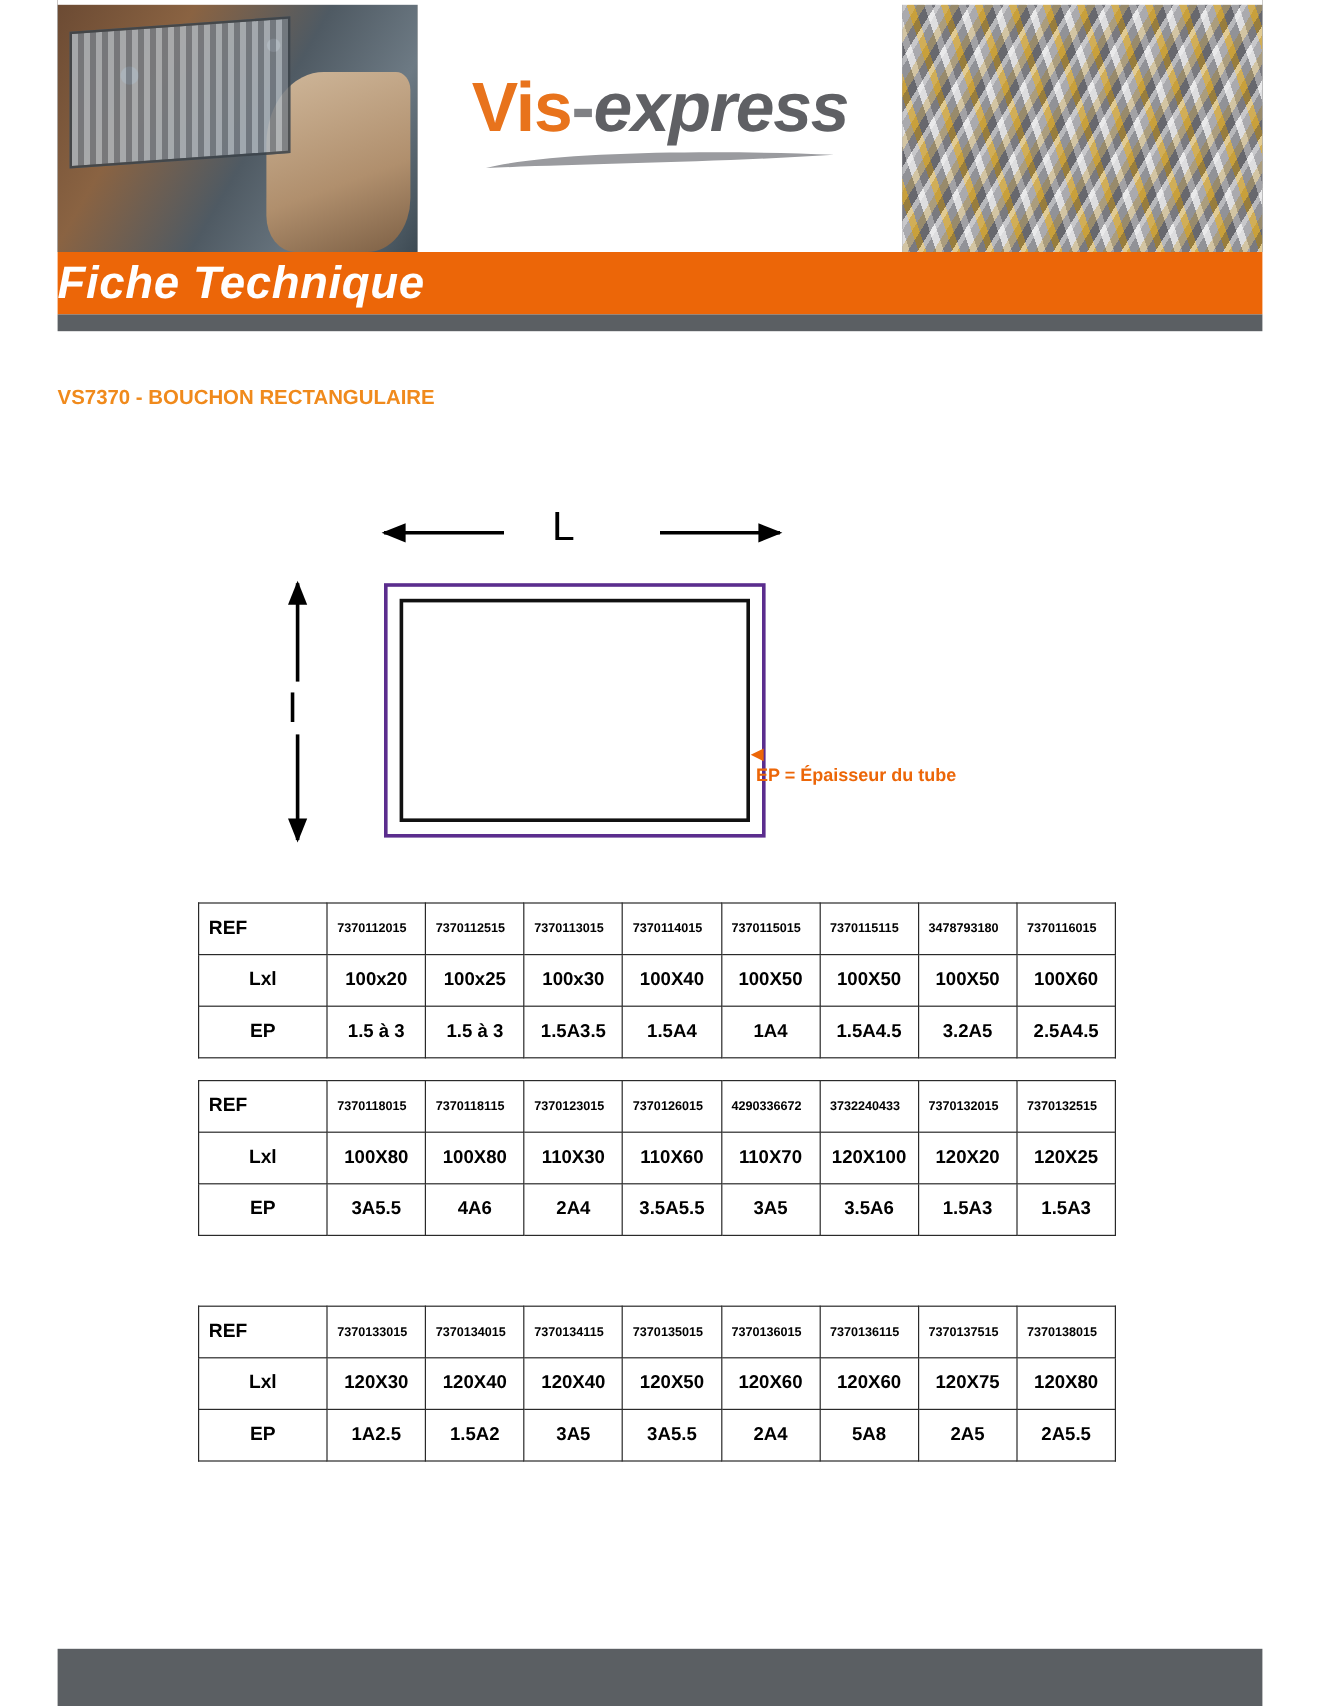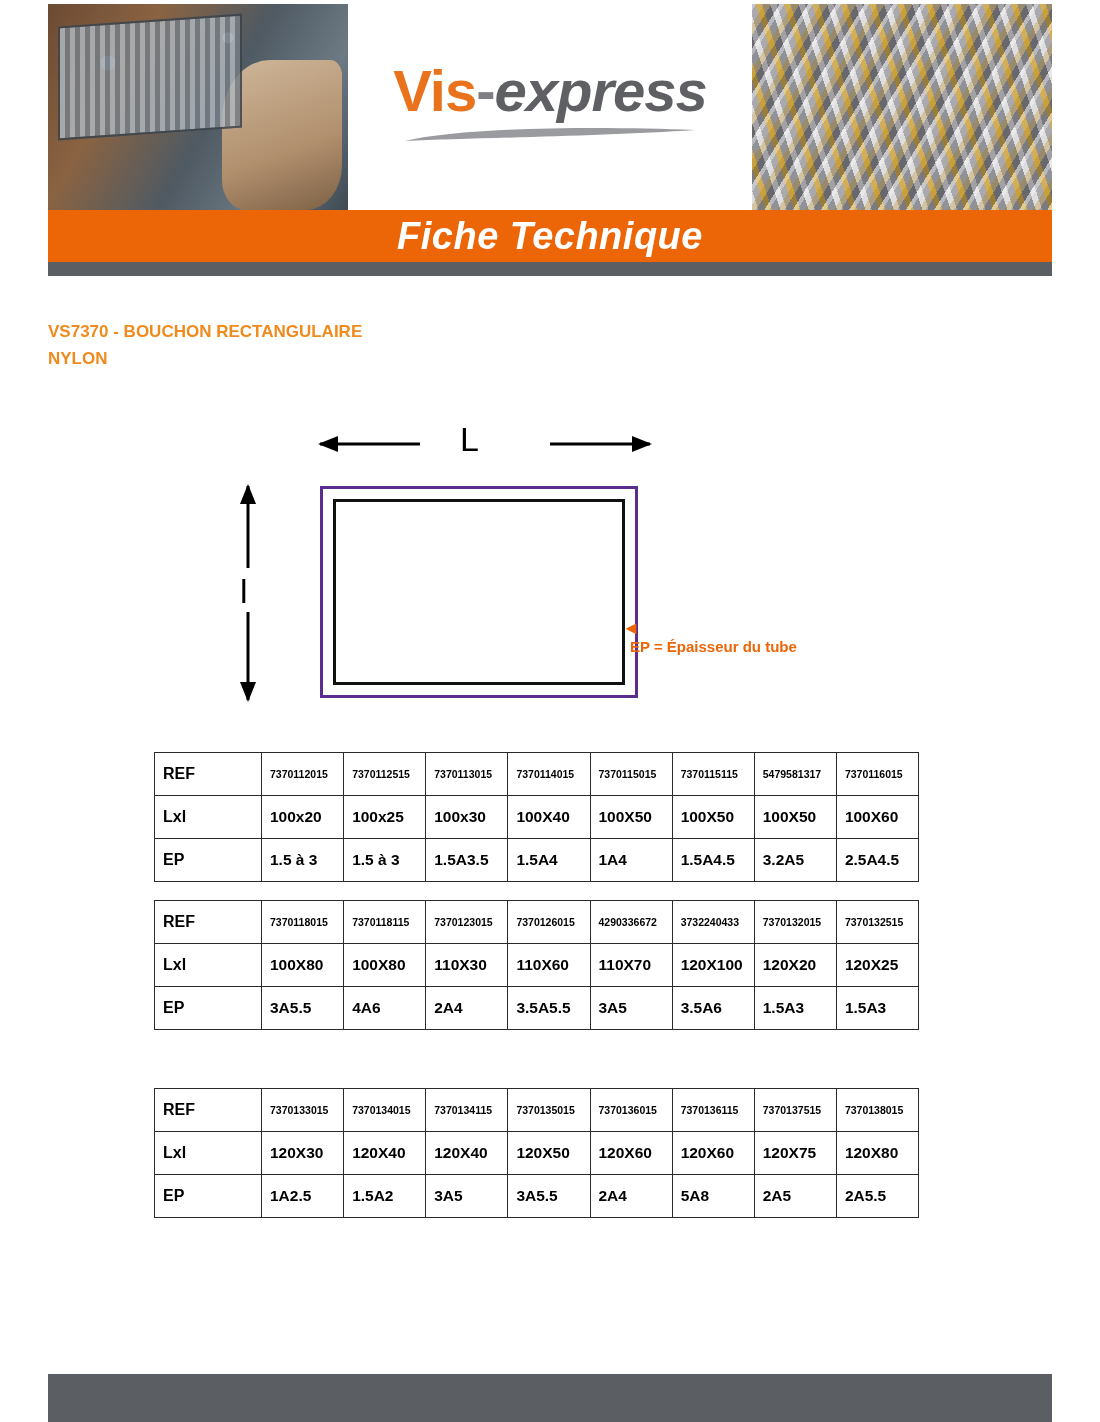--- a/index.html
+++ b/index.html
@@ -110,21 +110,20 @@
     margin-top: 4px;
     height: 22px;
   }
   .header-orangeband {
     position: absolute;
     left: 48px; top: 210px;
     width: 1004px; height: 52px;
     background: #ec6608;
     display: flex;
     align-items: center;
-    justify-content: center;
   }
   .header-orangeband .fiche {
     color: #ffffff;
     font-size: 38px;
     font-weight: bold;
     font-style: italic;
     letter-spacing: .5px;
   }
   .header-graybar {
     position: absolute;
@@ -202,21 +201,21 @@
     position: absolute;
     left: 432px; top: 218px;
     color: #ec6608;
     font-size: 18px;
     font-weight: bold;
   }
 
   
   .table-wrap {
     position: absolute;
-    left: 154px;
+    left: 165px;
     width: 791px;
   }
   table.spec {
     border-collapse: collapse;
     width: 765px;
     table-layout: fixed;
   }
   table.spec td {
     border: 1px solid #2a2a2a;
     padding: 8px 8px;
@@ -229,20 +228,21 @@
     width: 90px;
   }
   table.spec td.ref-cell {
     font-size: 10.5px;
     font-weight: bold;
     letter-spacing: 0;
   }
   table.spec tr.row-lxl td,
   table.spec tr.row-ep td {
     font-size: 15.5px;
+    text-align: center;
   }
   table.spec tr.row-ref td.head-cell,
   table.spec tr.row-lxl td.head-cell,
   table.spec tr.row-ep td.head-cell {
     font-size: 16px;
   }
 
   #table1 { top: 752px; }
   #table2 { top: 900px; }
   #table3 { top: 1088px; }
@@ -278,21 +278,20 @@
   <div class="header-photo-right"></div>
 </div>
 <div class="header-graytop"></div>
 <div class="header-orangeband">
   <span class="fiche">Fiche Technique</span>
 </div>
 <div class="header-graybar"></div>
 
 <div class="title-block">
   <div>VS7370 - BOUCHON RECTANGULAIRE</div>
-  <div>NYLON</div>
 </div>
 
 <div class="drawing">
   <svg width="720" height="320" viewBox="0 0 720 320" style="position:absolute;left:0;top:0;">
 
     <line x1="130" y1="44" x2="460" y2="44" stroke="#000" stroke-width="3"></line>
     <polygon points="128,44 148,36 148,52" fill="#000"></polygon>
     <polygon points="462,44 442,36 442,52" fill="#000"></polygon>
     <rect x="230" y="26" width="130" height="38" fill="#ffffff"></rect>
 
@@ -317,21 +316,21 @@
   <table class="spec">
     <tbody>
         <tr class="row-ref">
           <td class="head-cell">REF</td>
           <td class="ref-cell">7370112015</td>
           <td class="ref-cell">7370112515</td>
           <td class="ref-cell">7370113015</td>
           <td class="ref-cell">7370114015</td>
           <td class="ref-cell">7370115015</td>
           <td class="ref-cell">7370115115</td>
-          <td class="ref-cell">5479581317</td>
+          <td class="ref-cell">3478793180</td>
           <td class="ref-cell">7370116015</td>
         </tr>
         <tr class="row-lxl">
           <td class="head-cell">Lxl</td>
           <td>100x20</td>
           <td>100x25</td>
           <td>100x30</td>
           <td>100X40</td>
           <td>100X50</td>
           <td>100X50</td>

